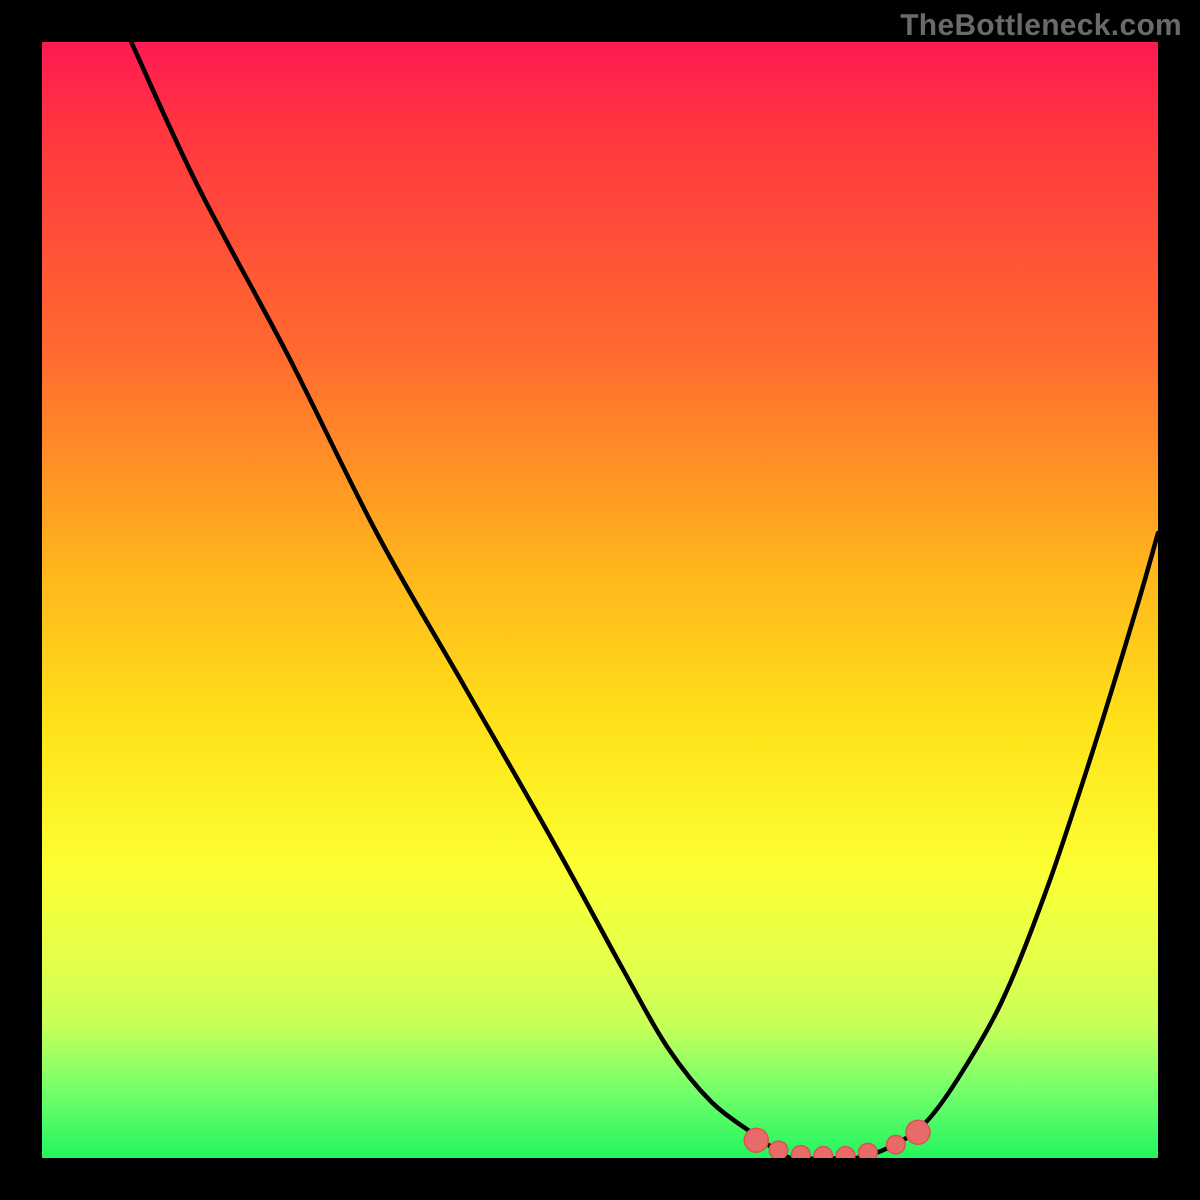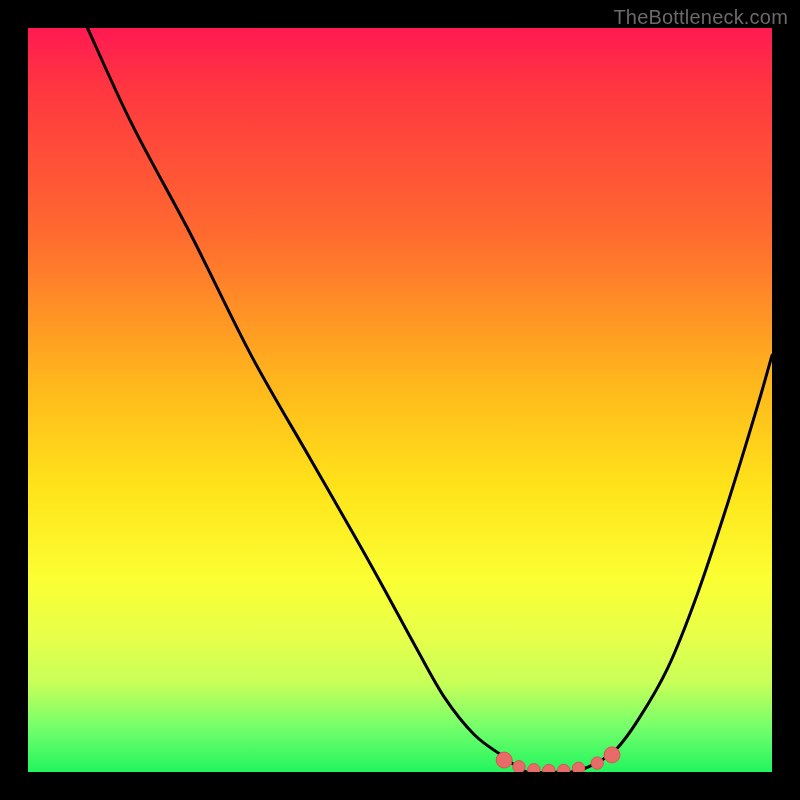--- a/index.html
+++ b/index.html
@@ -28,21 +28,21 @@
       #c8ff58 88%,
       #74ff6b 94%,
       #22f55e 100%
     );
   }
   .watermark {
     position: absolute;
     top: 6px;
     right: 12px;
     font-size: 20px;
-    font-weight: 400;
+    font-weight: 700;
     color: #6a6a6a;
     letter-spacing: 0.2px;
     user-select: none;
   }
   svg.curve {
     position: absolute;
     left: 0;
     top: 0;
   }
 </style>

